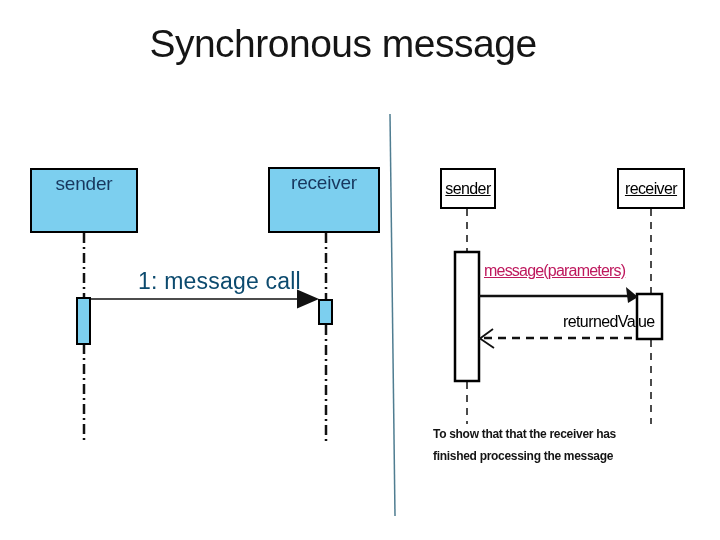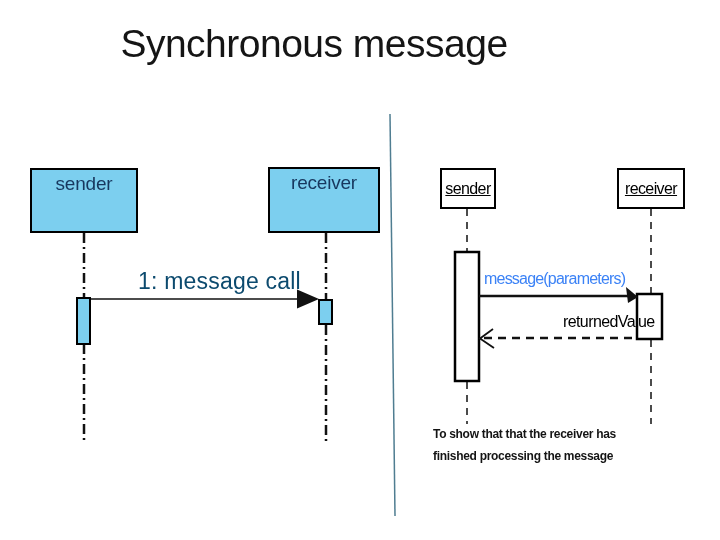--- a/index.html
+++ b/index.html
@@ -12,20 +12,21 @@
   }
   .slide-title{
     position:absolute;
     top:22px;left:0;width:628px;
     margin:0;
     text-align:center;
     font-size:39px;
     font-weight:400;
     letter-spacing:-0.5px;
     color:#151515;
+    padding-left:29px;
   }
   svg.lines-layer{
     position:absolute;left:0;top:0;
   }
   
   .lbox{
     position:absolute;
     background:#7ccfef;
     border:2px solid #000000;
     box-sizing:border-box;
@@ -56,25 +57,26 @@
     display:flex;align-items:center;justify-content:center;
     font-size:16px;
     color:#000000;
     text-decoration:underline;
     letter-spacing:-0.6px;
   }
   .rbox.sender{left:440px;top:168px;width:56px;height:41px;}
   .rbox.receiver{left:617px;top:168px;width:68px;height:41px;}
   .rmsg-label{
     position:absolute;
-    left:484px;top:270px;
+    left:484px;top:262px;
     font-size:16px;
-    color:#3b82f6;
+    color:#be185d;
     letter-spacing:-0.8px;
     white-space:nowrap;
+    text-decoration:underline;
   }
   .rret-label{
     position:absolute;
     left:543px;top:313px;
     font-size:16px;
     color:#000000;
     letter-spacing:-0.6px;
     white-space:nowrap;
     margin-left:20px;
   }

